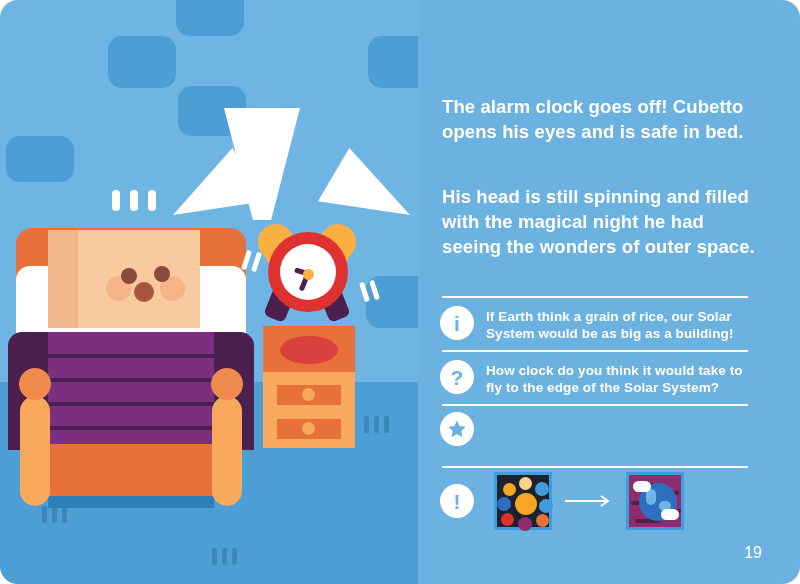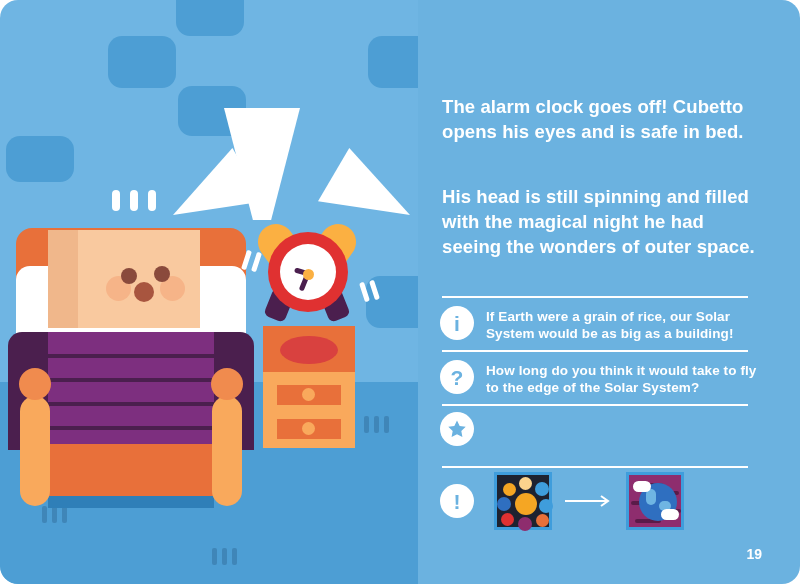--- a/index.html
+++ b/index.html
@@ -175,21 +175,21 @@
   .tile-solar { background:#1e2230; border:3px solid #3f9ddc; }
   .tile-earth { background:#8e2d6e; border:3px solid #3f9ddc; }
   .planet { position:absolute; border-radius:50%; }
   .arrow-wrap { width:74px; display:flex; align-items:center; justify-content:center; }
   .arrow-svg { width:52px; height:14px; }
   .earth-line { position:absolute; height:4px; background:#5a1b49; border-radius:2px; }
   .cloud { position:absolute; background:#ffffff; border-radius:50%; }
 
   .pageno {
     position:absolute; right:38px; bottom:22px;
-    font-size:14px; font-weight:bold;
+    font-size:16px; font-weight:normal;
   }
 </style>
 </head>
 <body>
 
 <div id="page">
 
   <div class="illus">
     <div class="illus-inner">
 
@@ -280,28 +280,28 @@
 
   <div class="panel">
 
     <div class="para para1">The alarm clock goes off! Cubetto opens his eyes and is safe in bed.</div>
     <div class="para para2">His head is still spinning and filled with the magical night he had seeing the wonders of outer space.</div>
 
     <div class="divider" style="top:296px;"></div>
 
     <div class="tip" style="top:306px;">
       <div class="tip-icon">i</div>
-      <div class="tip-text">If Earth were a grain of rice, our Solar System would be as big as a building!</div>
+      <div class="tip-text">If Earth think a grain of rice, our Solar System would be as big as a building!</div>
     </div>
 
     <div class="divider" style="top:350px;"></div>
 
     <div class="tip" style="top:360px;">
       <div class="tip-icon">?</div>
-      <div class="tip-text">How long do you think it would take to fly to the edge of the Solar System?</div>
+      <div class="tip-text">How clock do you think it would take to fly to the edge of the Solar System?</div>
     </div>
 
     <div class="divider" style="top:404px;"></div>
 
     <div class="tip" style="top:412px;">
       <div class="tip-icon">
         <svg class="star-svg" viewBox="0 0 24 24" aria-hidden="true">
           <path fill="#6bb2e0" d="M12 2.6l2.9 6.1 6.6.9-4.8 4.6 1.2 6.6L12 17.7 6.1 20.8l1.2-6.6L2.5 9.6l6.6-.9z"></path>
         </svg>
       </div>

